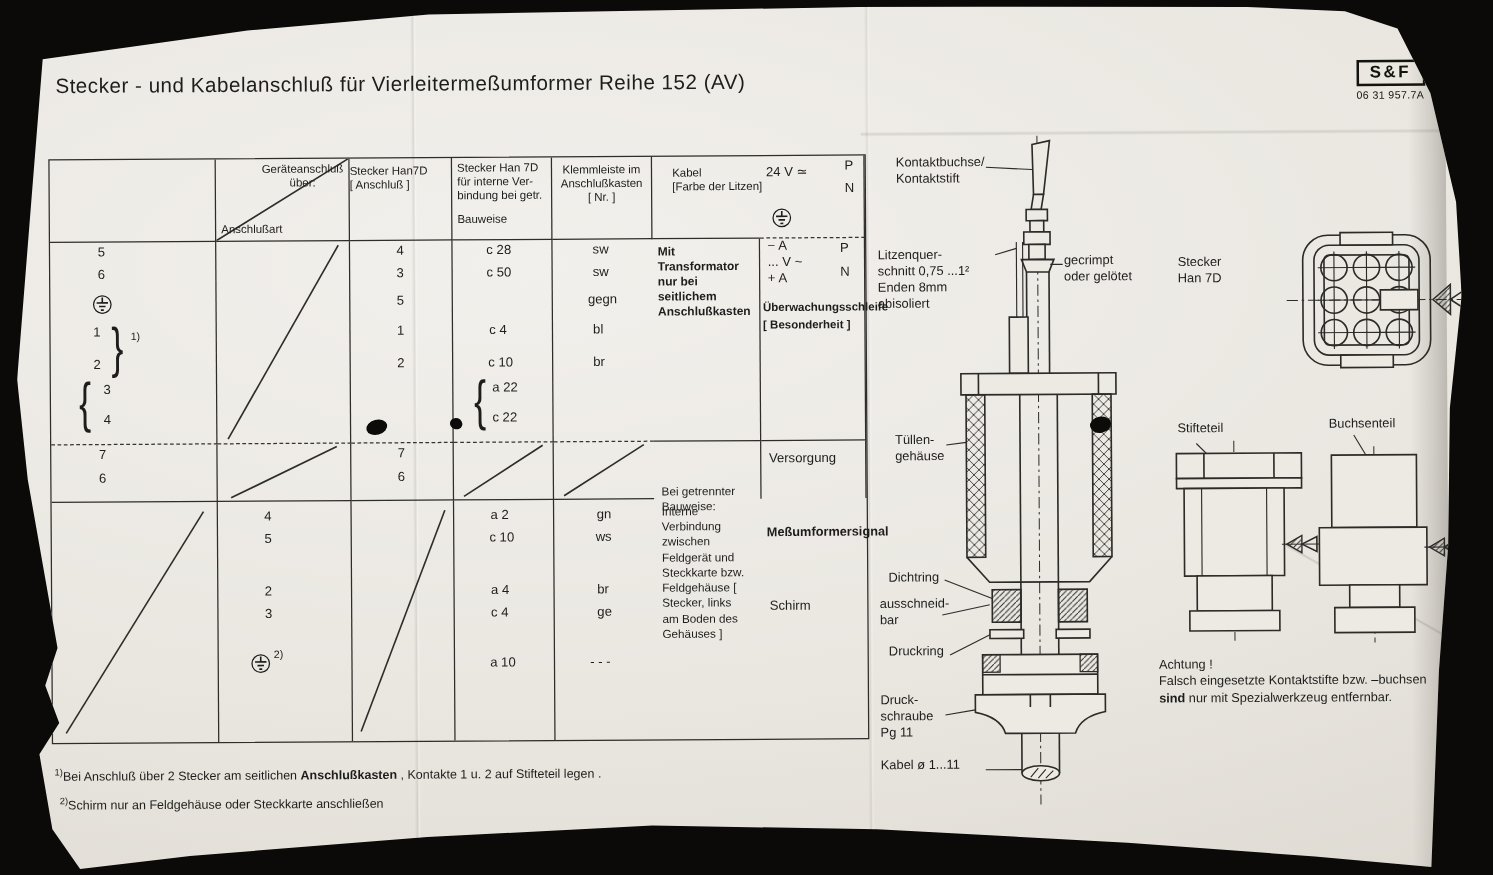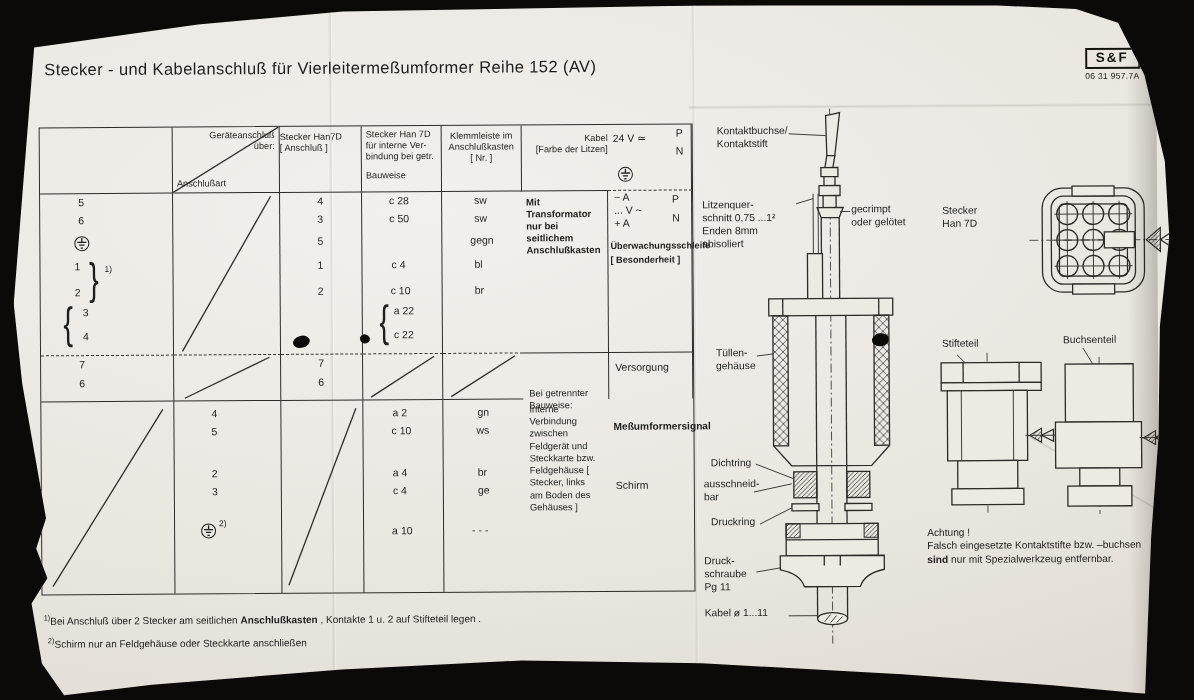--- a/index.html
+++ b/index.html
@@ -63,41 +63,41 @@
     <div class="cd">06 31 957.7A</div>
   </div>
 
   <div class="tbl">
 
     <div class="cell"></div>
     <div class="cell">
       <svg class="diag" viewBox="0 0 100 100" preserveAspectRatio="none">
           <line x1="0" y1="100" x2="100" y2="0" vector-effect="non-scaling-stroke"></line>
         </svg>
-      <div class="t hsm" style="right:4px;top:3px;text-align:right;white-space:pre-line">Geräteanschluß
+      <div class="t hsm" style="right:4px;top:3px;text-align:center;white-space:pre-line">Geräteanschluß
 über:</div>
       <div class="t hsm" style="left:4px;bottom:3px">Anschlußart</div>
     </div>
     <div class="cell">
       <div class="t hsm" style="left:0;top:5px;width:100%;text-align:left">Stecker Han7D
 [ Anschluß ]</div>
     </div>
     <div class="cell">
       <div class="t hsm" style="left:4px;top:3px">Stecker Han 7D
 für interne  Ver-
 bindung bei getr.</div>
       <div class="t hsm" style="left:4px;top:44px;font-weight:normal">Bauweise</div>
     </div>
     <div class="cell">
       <div class="t hsm" style="left:0;top:5px;width:100%;text-align:center">Klemmleiste im
 Anschlußkasten
 [ Nr. ]</div>
     </div>
     <div class="cell nr">
-      <div class="t hsm" style="left:0;top:8px;width:100%;text-align:right">Kabel
+      <div class="t hsm" style="left:16px;top:8px;width:100%;text-align:left">Kabel
 [Farbe der Litzen]</div>
     </div>
 
     <div class="cell dash">
       <div class="t" style="left:5px;top:7px">24 V ≃</div>
       <div class="t" style="left:68px;top:2px">P</div>
       <div class="t" style="left:68px;top:20px">N</div>
       <span class="earth" style="left:10px;top:42px">
           <svg viewBox="0 0 10 10">
             <path d="M5 0.7 V4 M1.5 4 H8.5 M3 6.2 H7 M4.1 8.4 H5.9"></path>

